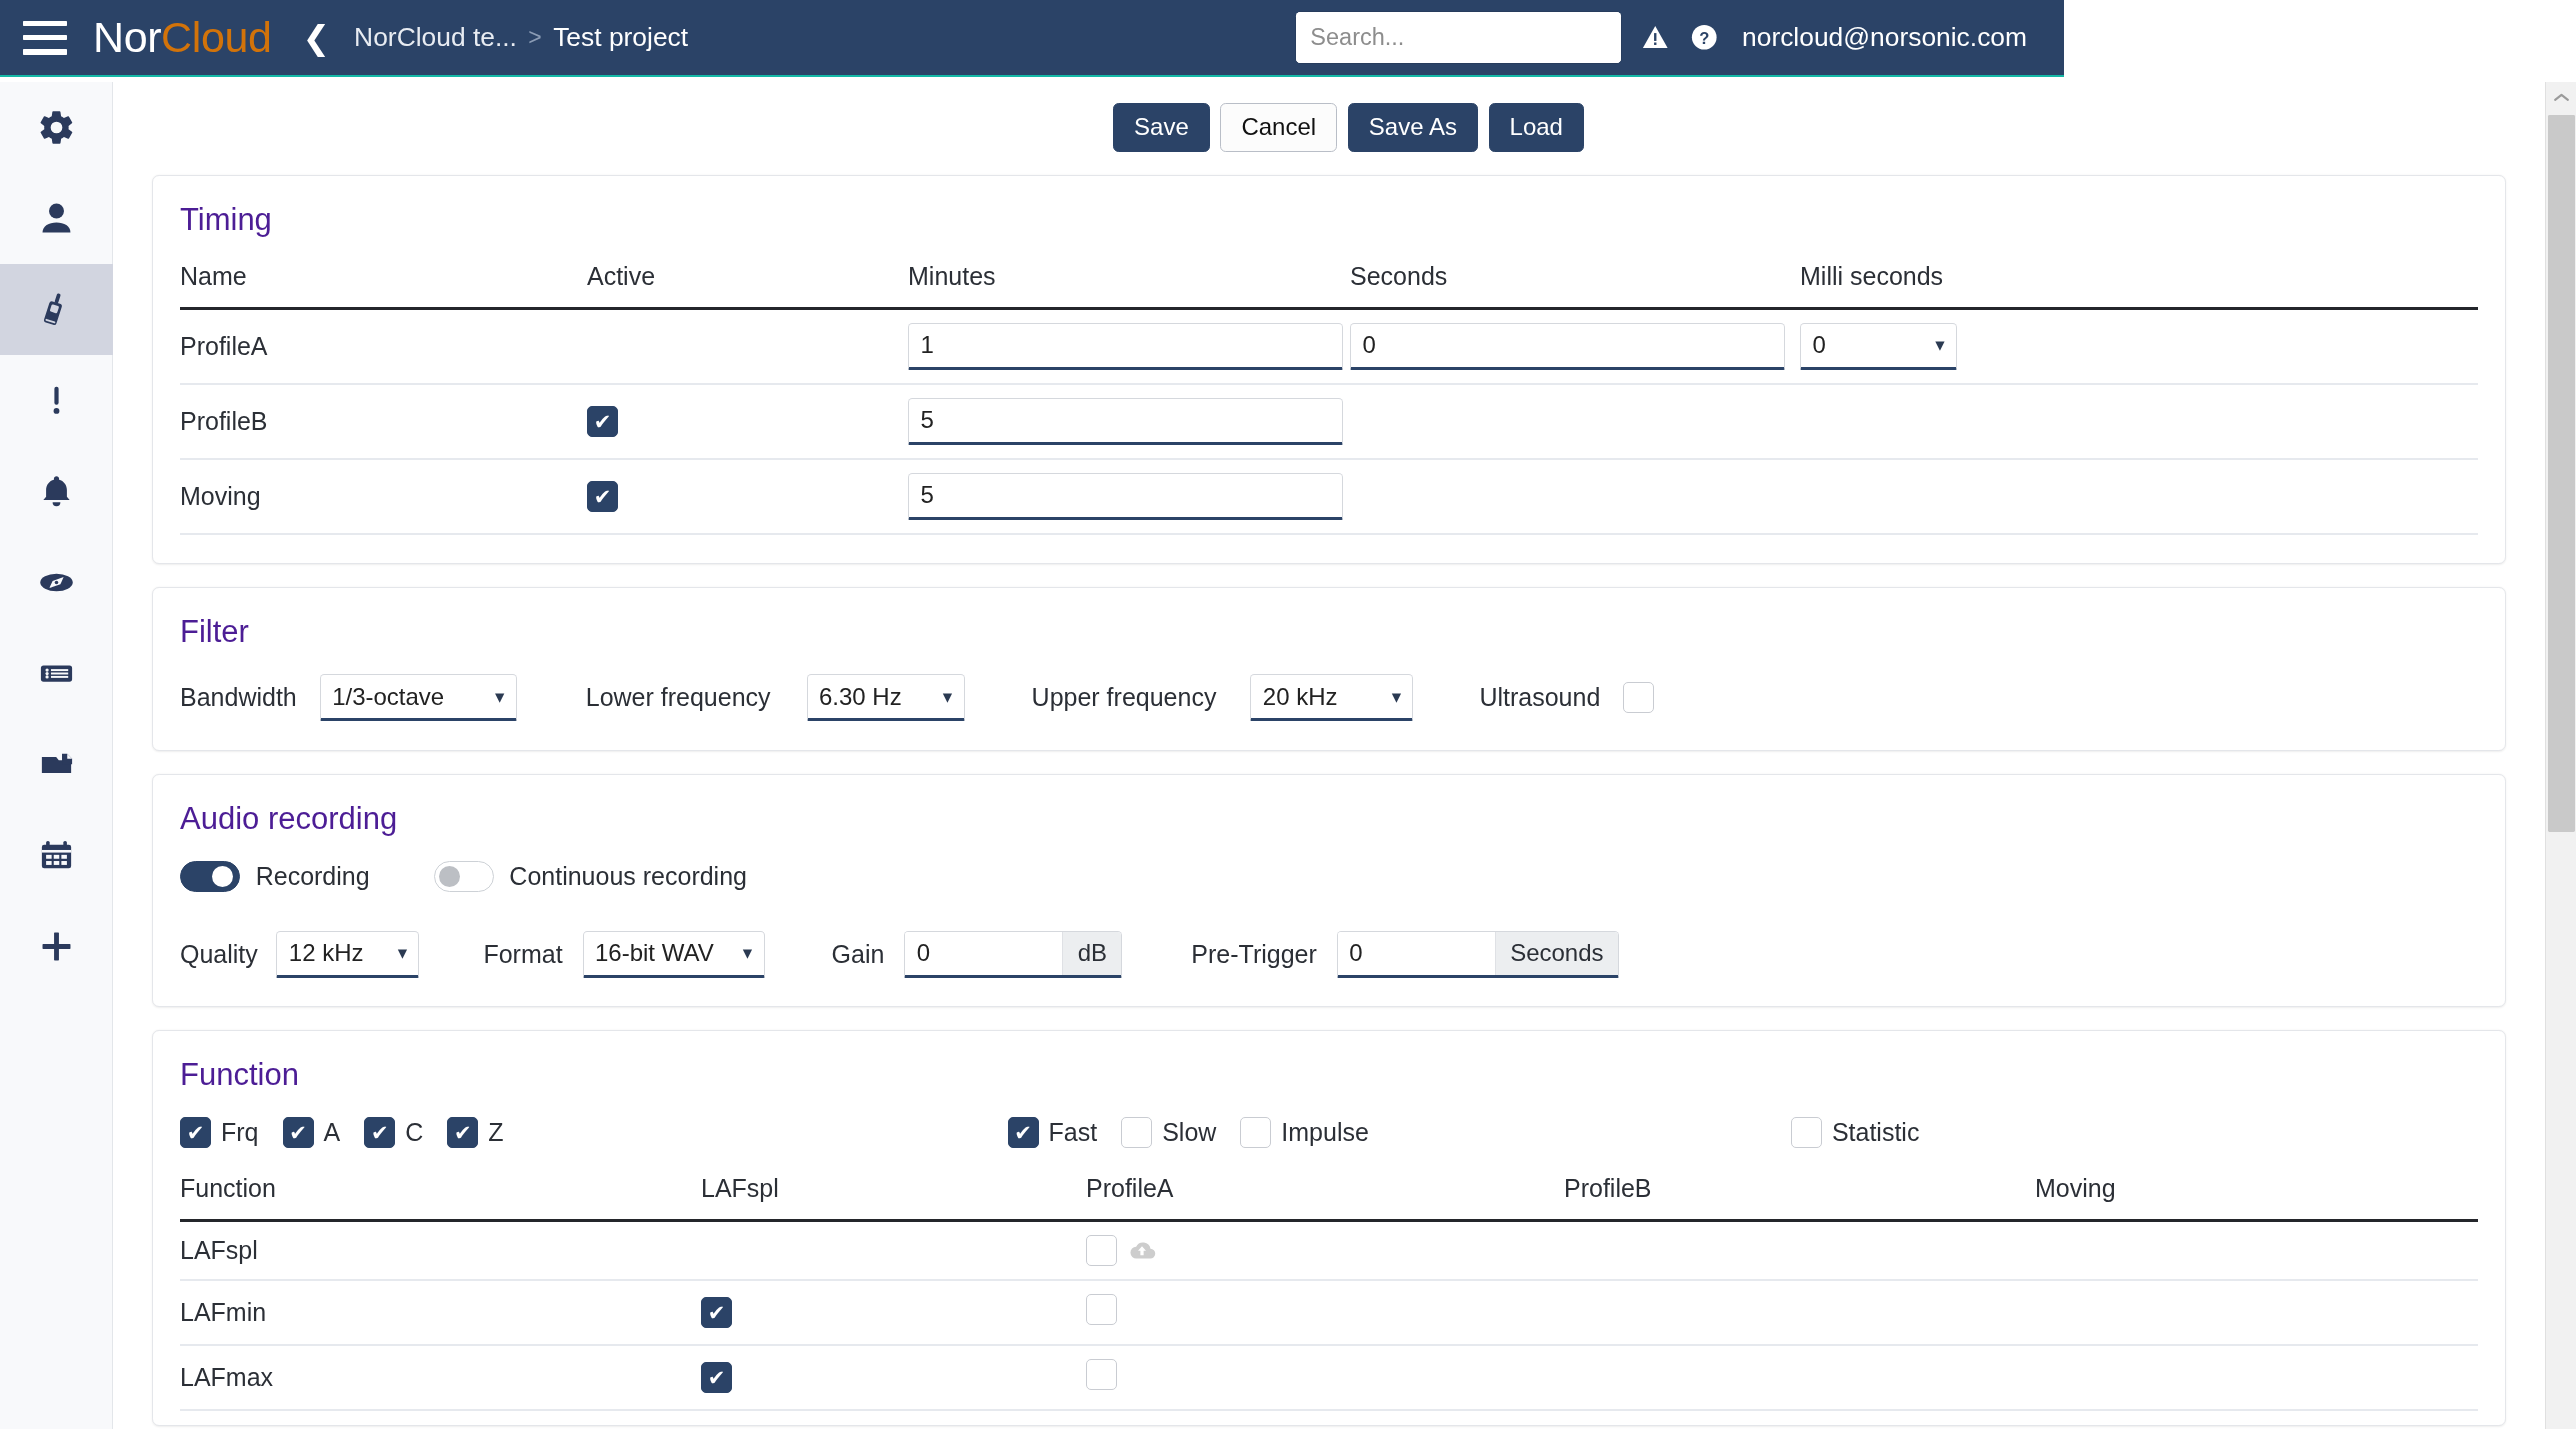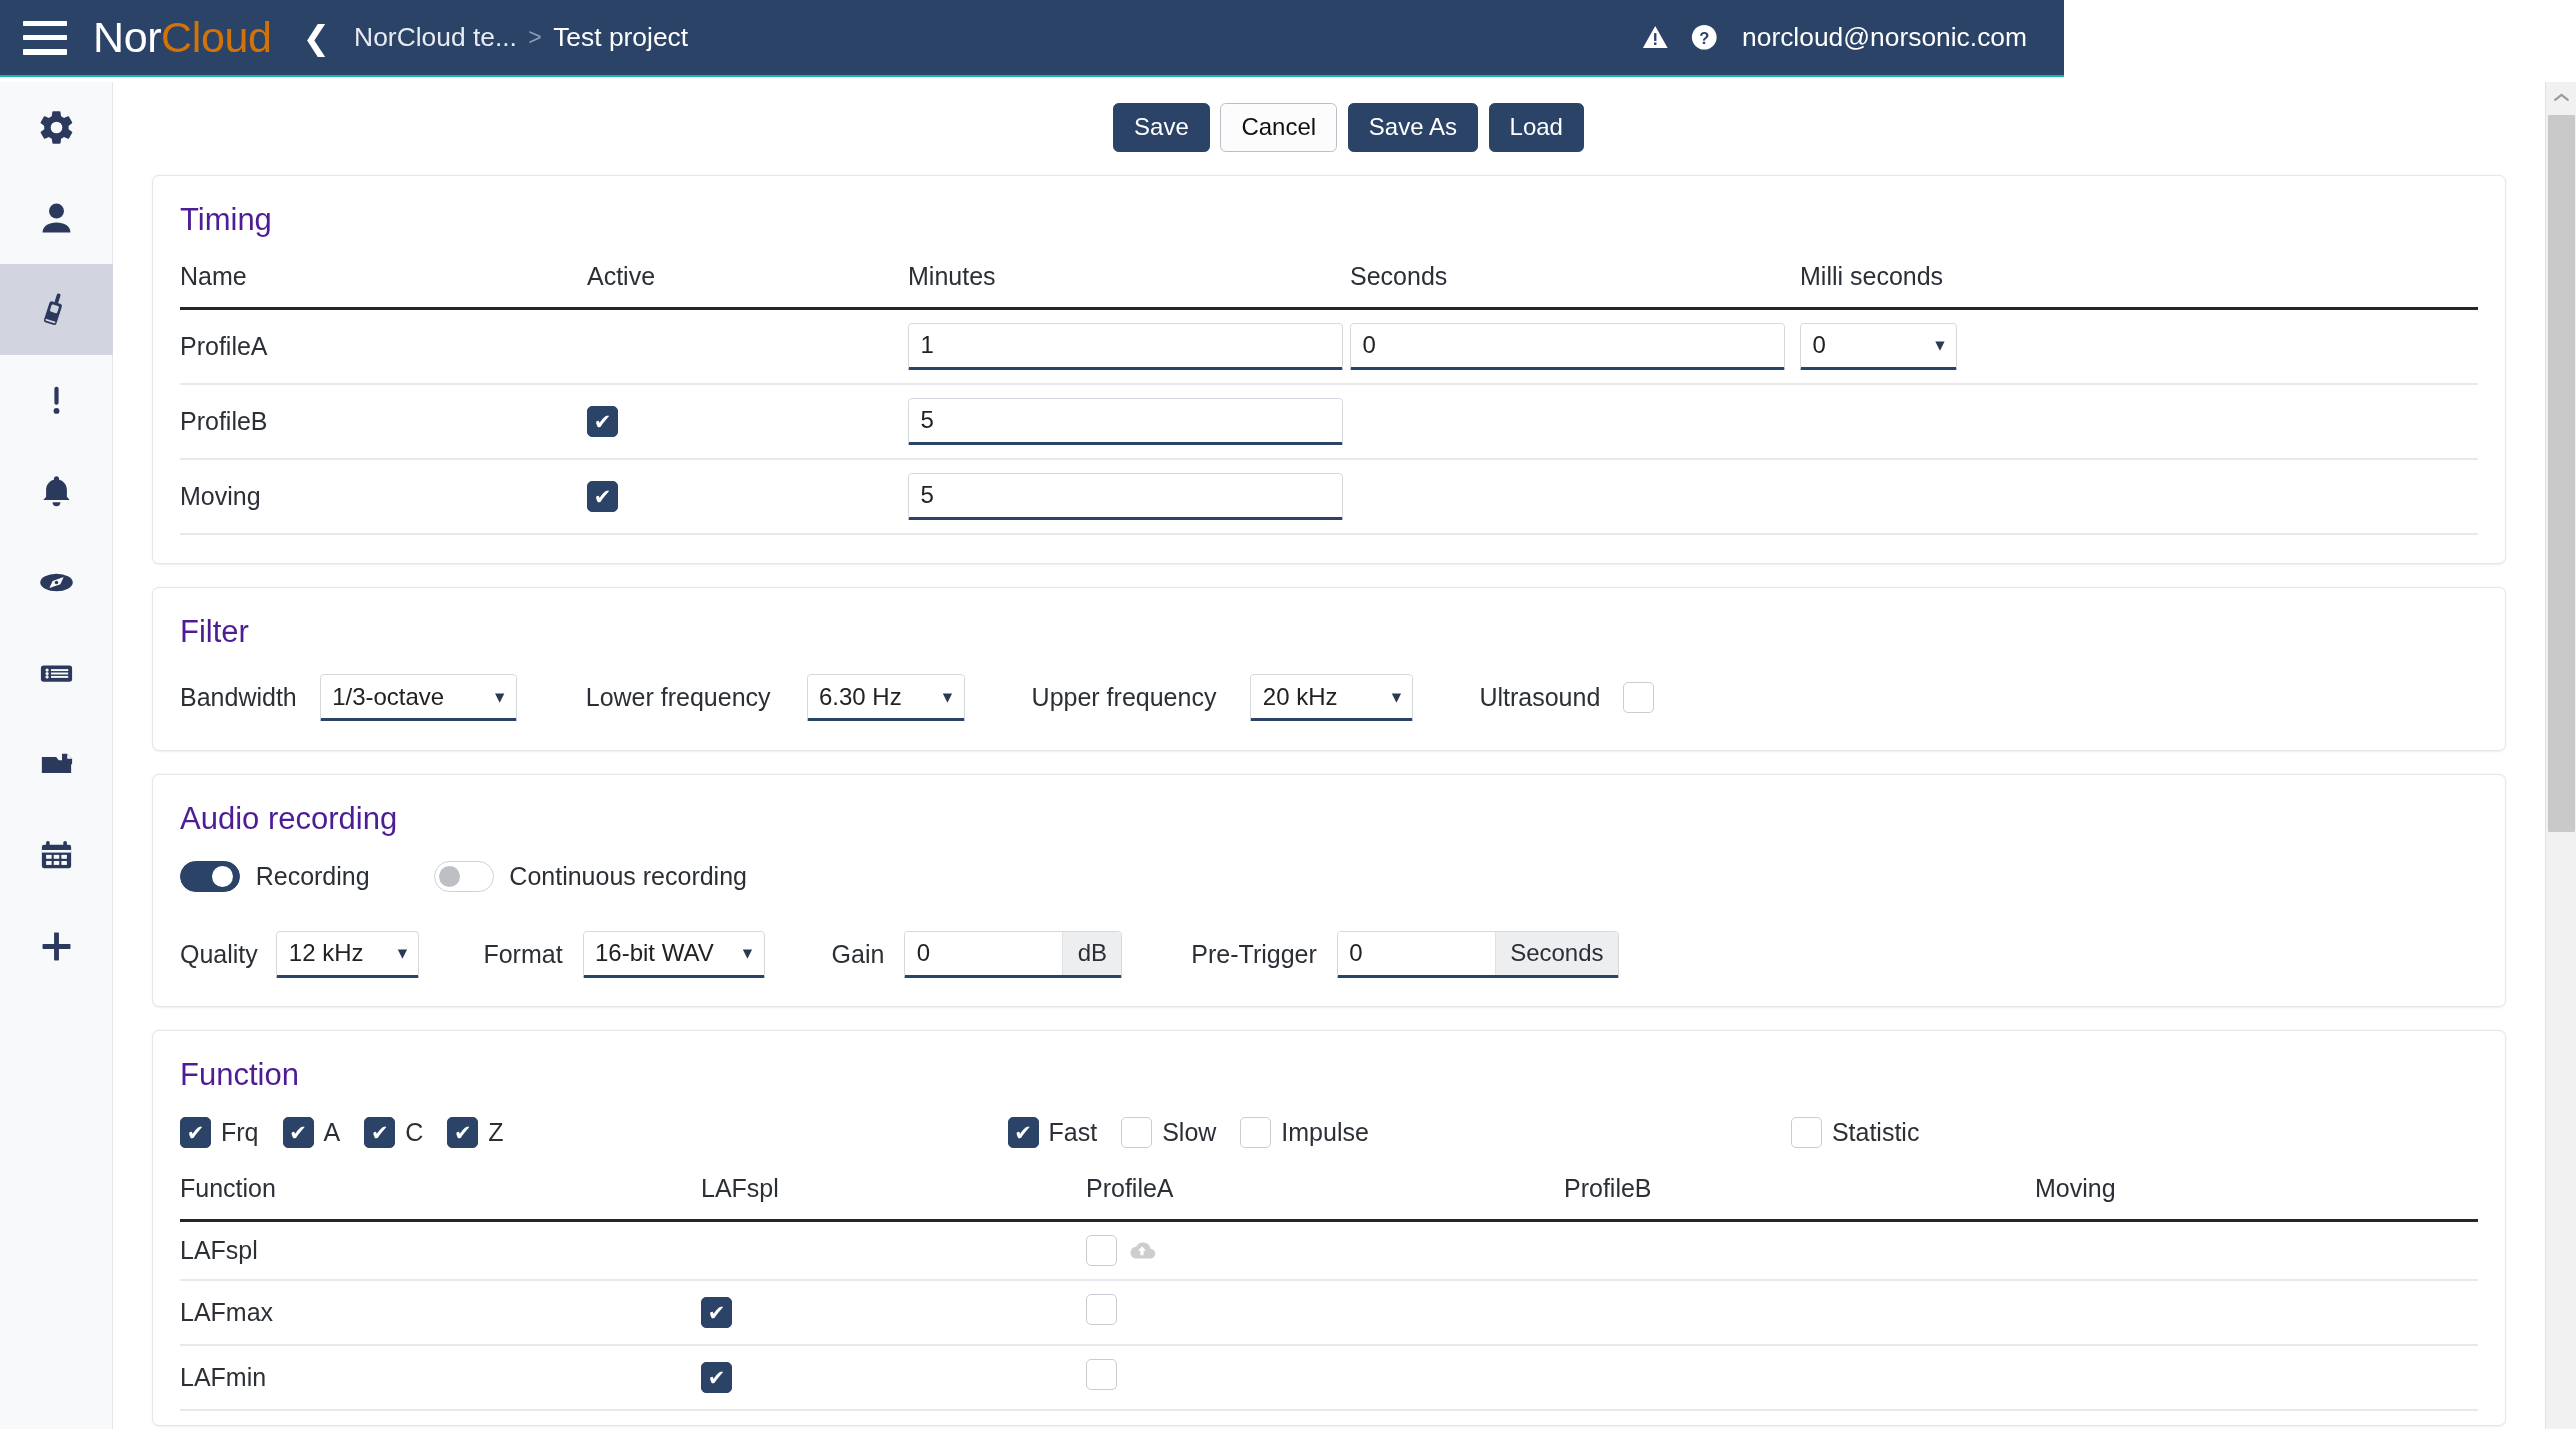--- a/index.html
+++ b/index.html
@@ -174,20 +174,24 @@
     <span class="nor">Nor</span><span class="cloud">Cloud</span>
   </div>
   <div class="back-chevron">❮</div>
   <div class="crumbs">
     <span class="crumb">NorCloud te...</span>
     <span class="sep">&gt;</span>
     <span class="crumb-current">Test project</span>
   </div>
 
   <div class="header-right">
+    <div class="searchbox">
+      <input type="text" placeholder="Search..." style="">
+
+    </div>
     <span class="icon-hdr">
       <svg width="28.5" height="28.5" viewBox="0 0 24 24">
         <path d="M12 2.6 L22.4 21 H1.6 Z" fill="#ffffff"></path>
         <rect x="11" y="8.5" width="2" height="6.6" fill="#2b4367"></rect>
         <rect x="11" y="16.4" width="2" height="2.1" fill="#2b4367"></rect>
       </svg>
     </span>
     <span class="icon-hdr">
       <svg width="28.5" height="28.5" viewBox="0 0 24 24">
         <circle cx="12" cy="12" r="10.4" fill="#ffffff"></circle>
@@ -463,28 +467,28 @@
               <svg width="30" height="30" viewBox="0 0 24 24">
                 <path d="M18.8 10.2a6.1 6.1 0 0 0-11.5-1.6A4.7 4.7 0 0 0 7.6 18h11a3.9 3.9 0 0 0 .2-7.8z" fill="#cdcdcd"></path>
                 <path d="M12 8.2l3.2 3.6h-1.9v3.6h-2.6v-3.6H8.8z" fill="#ffffff"></path>
               </svg>
             </span>
           </td>
           <td></td>
           <td></td>
         </tr>
         <tr>
-          <td>LAFmax</td>
+          <td>LAFmin</td>
           <td><span class="cb on"></span></td>
           <td><span class="cb"></span></td>
           <td></td>
           <td></td>
         </tr>
         <tr>
-          <td>LAFmin</td>
+          <td>LAFmax</td>
           <td><span class="cb on"></span></td>
           <td><span class="cb"></span></td>
           <td></td>
           <td></td>
         </tr>
       </tbody>
     </table>
   </div>
 
 </div>

